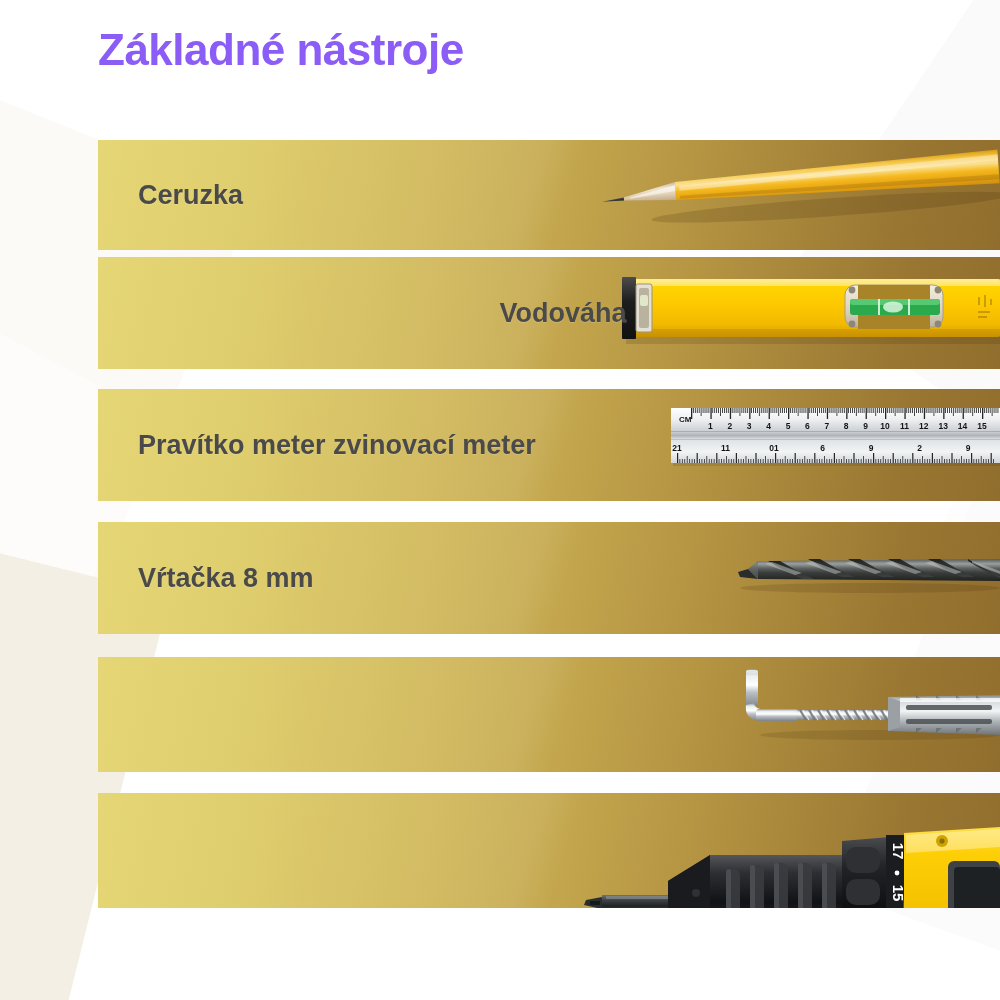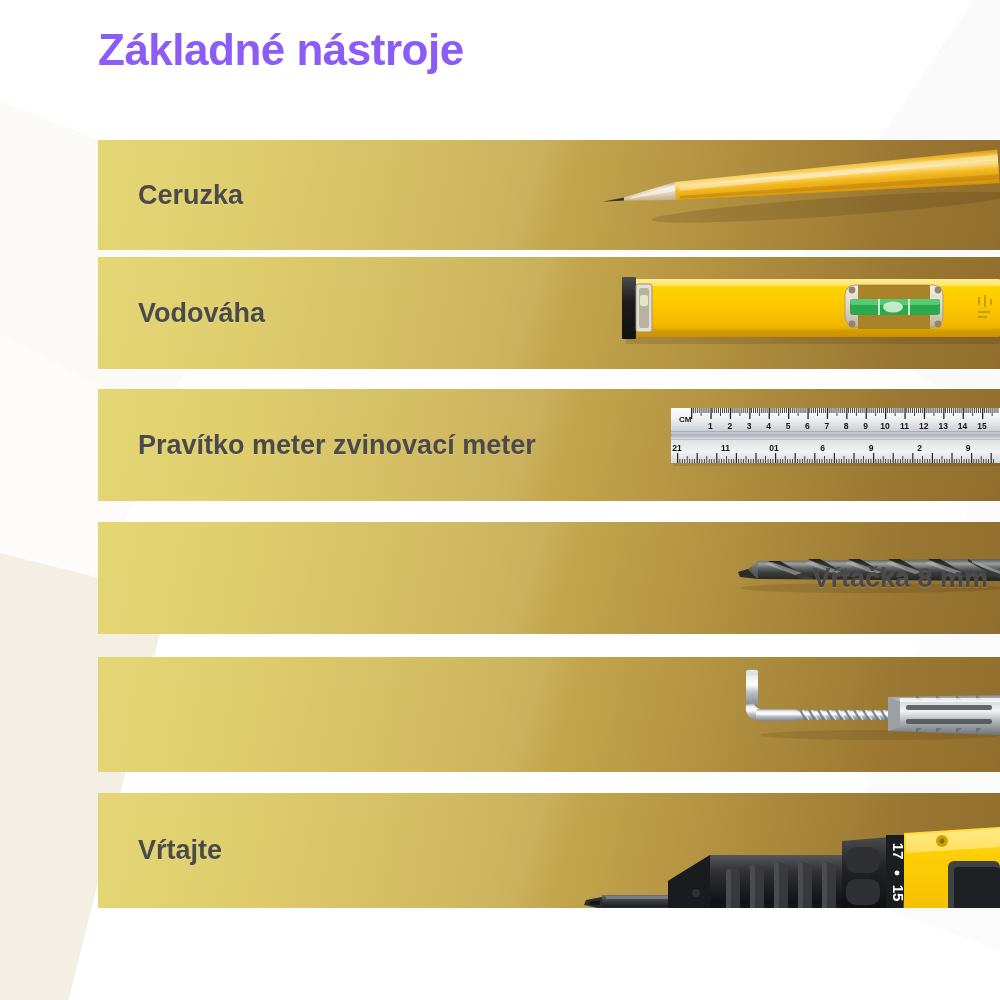--- a/index.html
+++ b/index.html
@@ -124,23 +124,23 @@
     position: absolute;
     right: 0;
     top: 0;
     bottom: 0;
     z-index: 2;
     pointer-events: none;
   }
 
   
   #row-0 { top: 128px;  height: 110px; margin-top: 12px; }
-  #row-1 { top: 257px;  height: 112px; }
+  #row-1 { top: 257px;  height: 112px; justify-content: center; }
   #row-2 { top: 389px;  height: 112px; }
-  #row-3 { top: 522px;  height: 112px; justify-content: flex-end; }
+  #row-3 { top: 522px;  height: 112px; }
   #row-4 { top: 657px;  height: 115px; }
   #row-5 { top: 793px;  height: 115px; }
 
   
   #row-4 .row-label { padding-top: 2px; }
 
   svg { display: block; overflow: visible; }
 </style>
 </head>
 <body>
@@ -834,16 +834,15 @@
 
         <circle cx="392" cy="48" r="6" fill="#cfa300"></circle>
         <circle cx="392" cy="48" r="2.6" fill="#8d6f00"></circle>
         <circle cx="380" cy="182" r="7" fill="#cfa300"></circle>
         <circle cx="380" cy="182" r="3" fill="#8d6f00"></circle>
 
         <ellipse cx="412" cy="186" rx="14" ry="11" fill="#232426"></ellipse>
         <ellipse cx="412" cy="184" rx="9" ry="6" fill="#3d3f42"></ellipse>
       </svg>
     </div>
-    <div class="row-label label-lg">Vŕtajte</div>
   </div>
 
 </div>
 
 </body></html>

